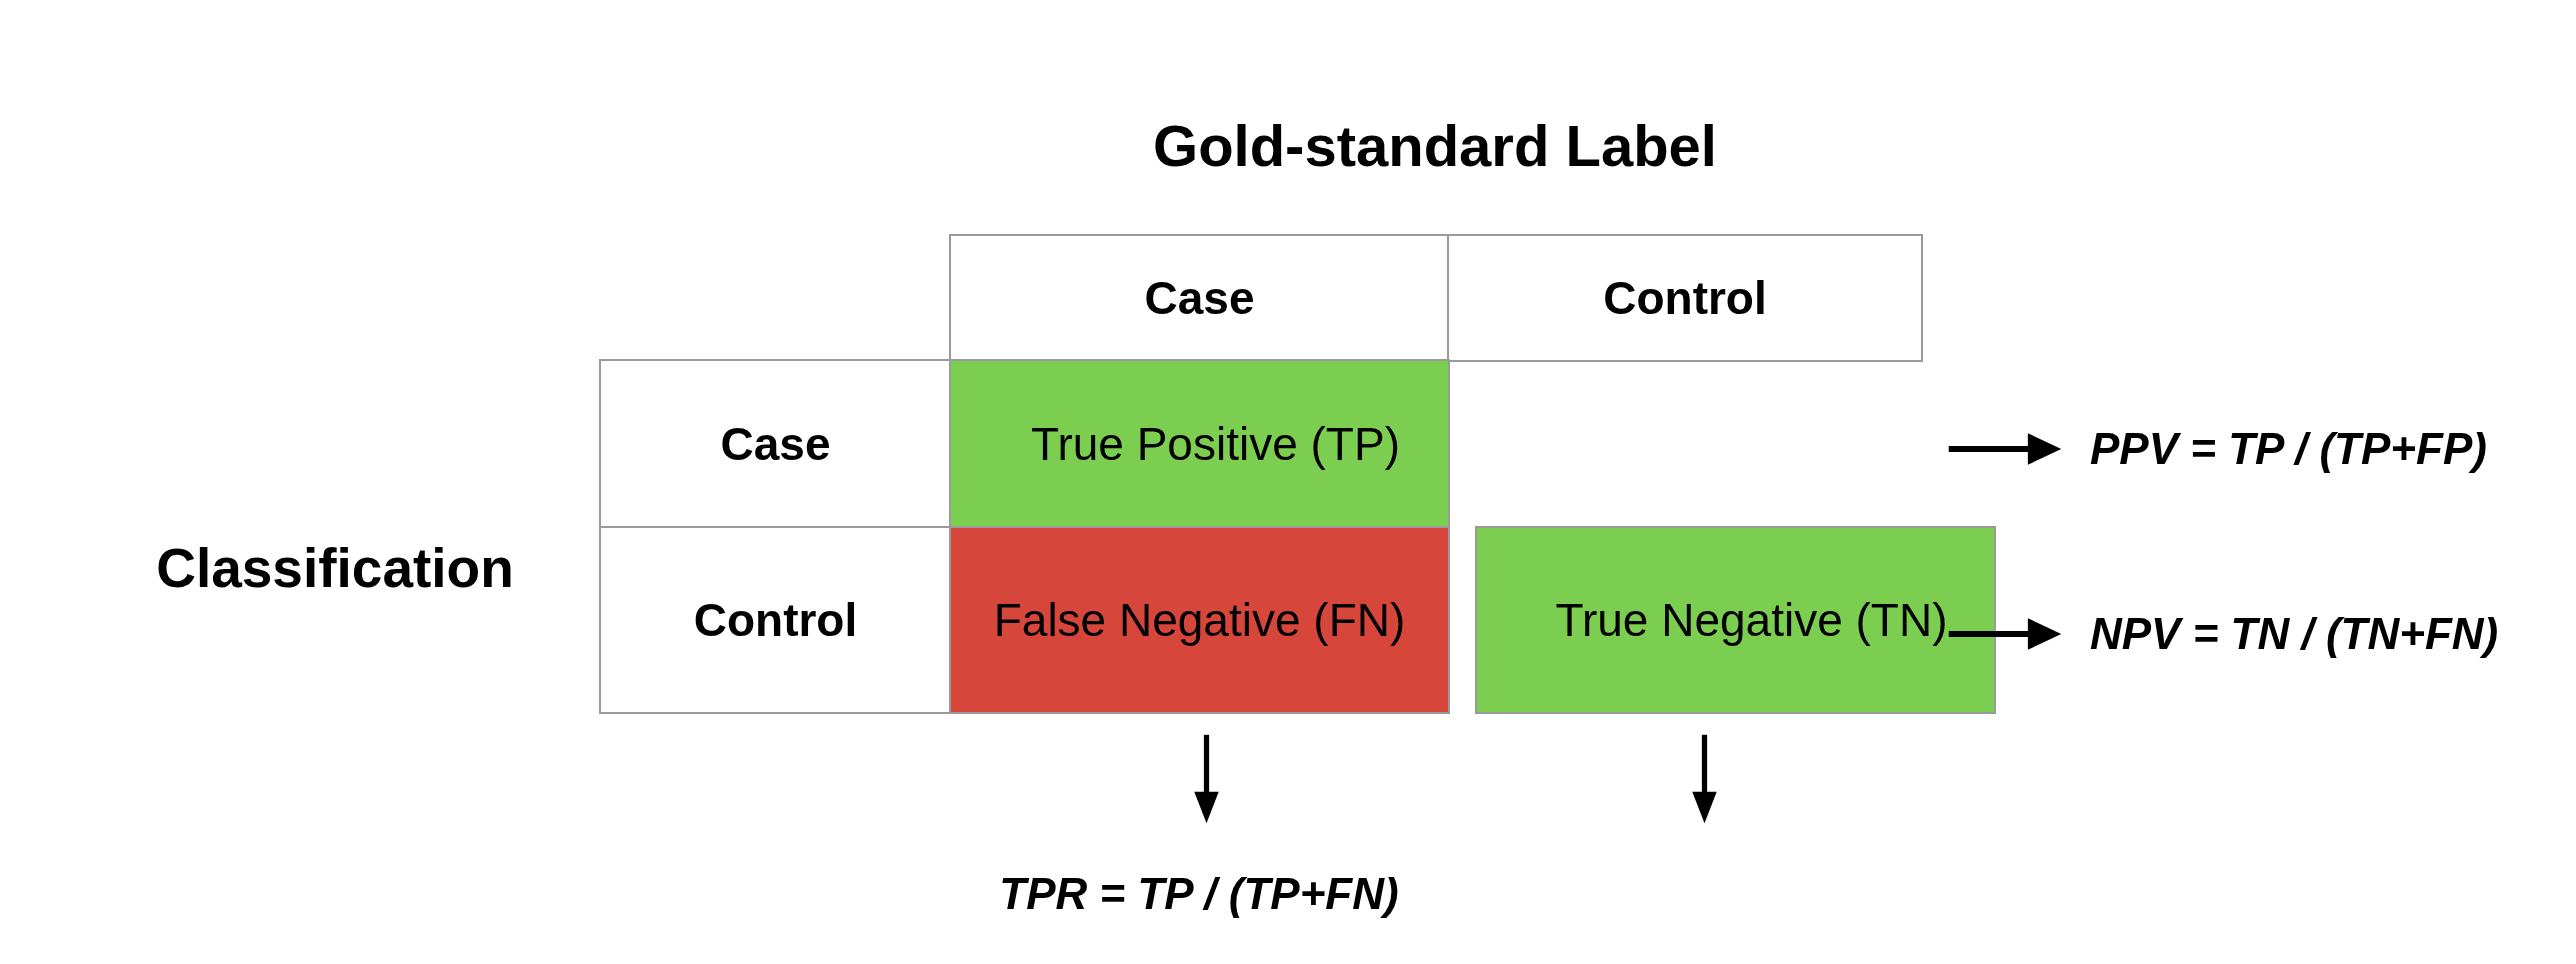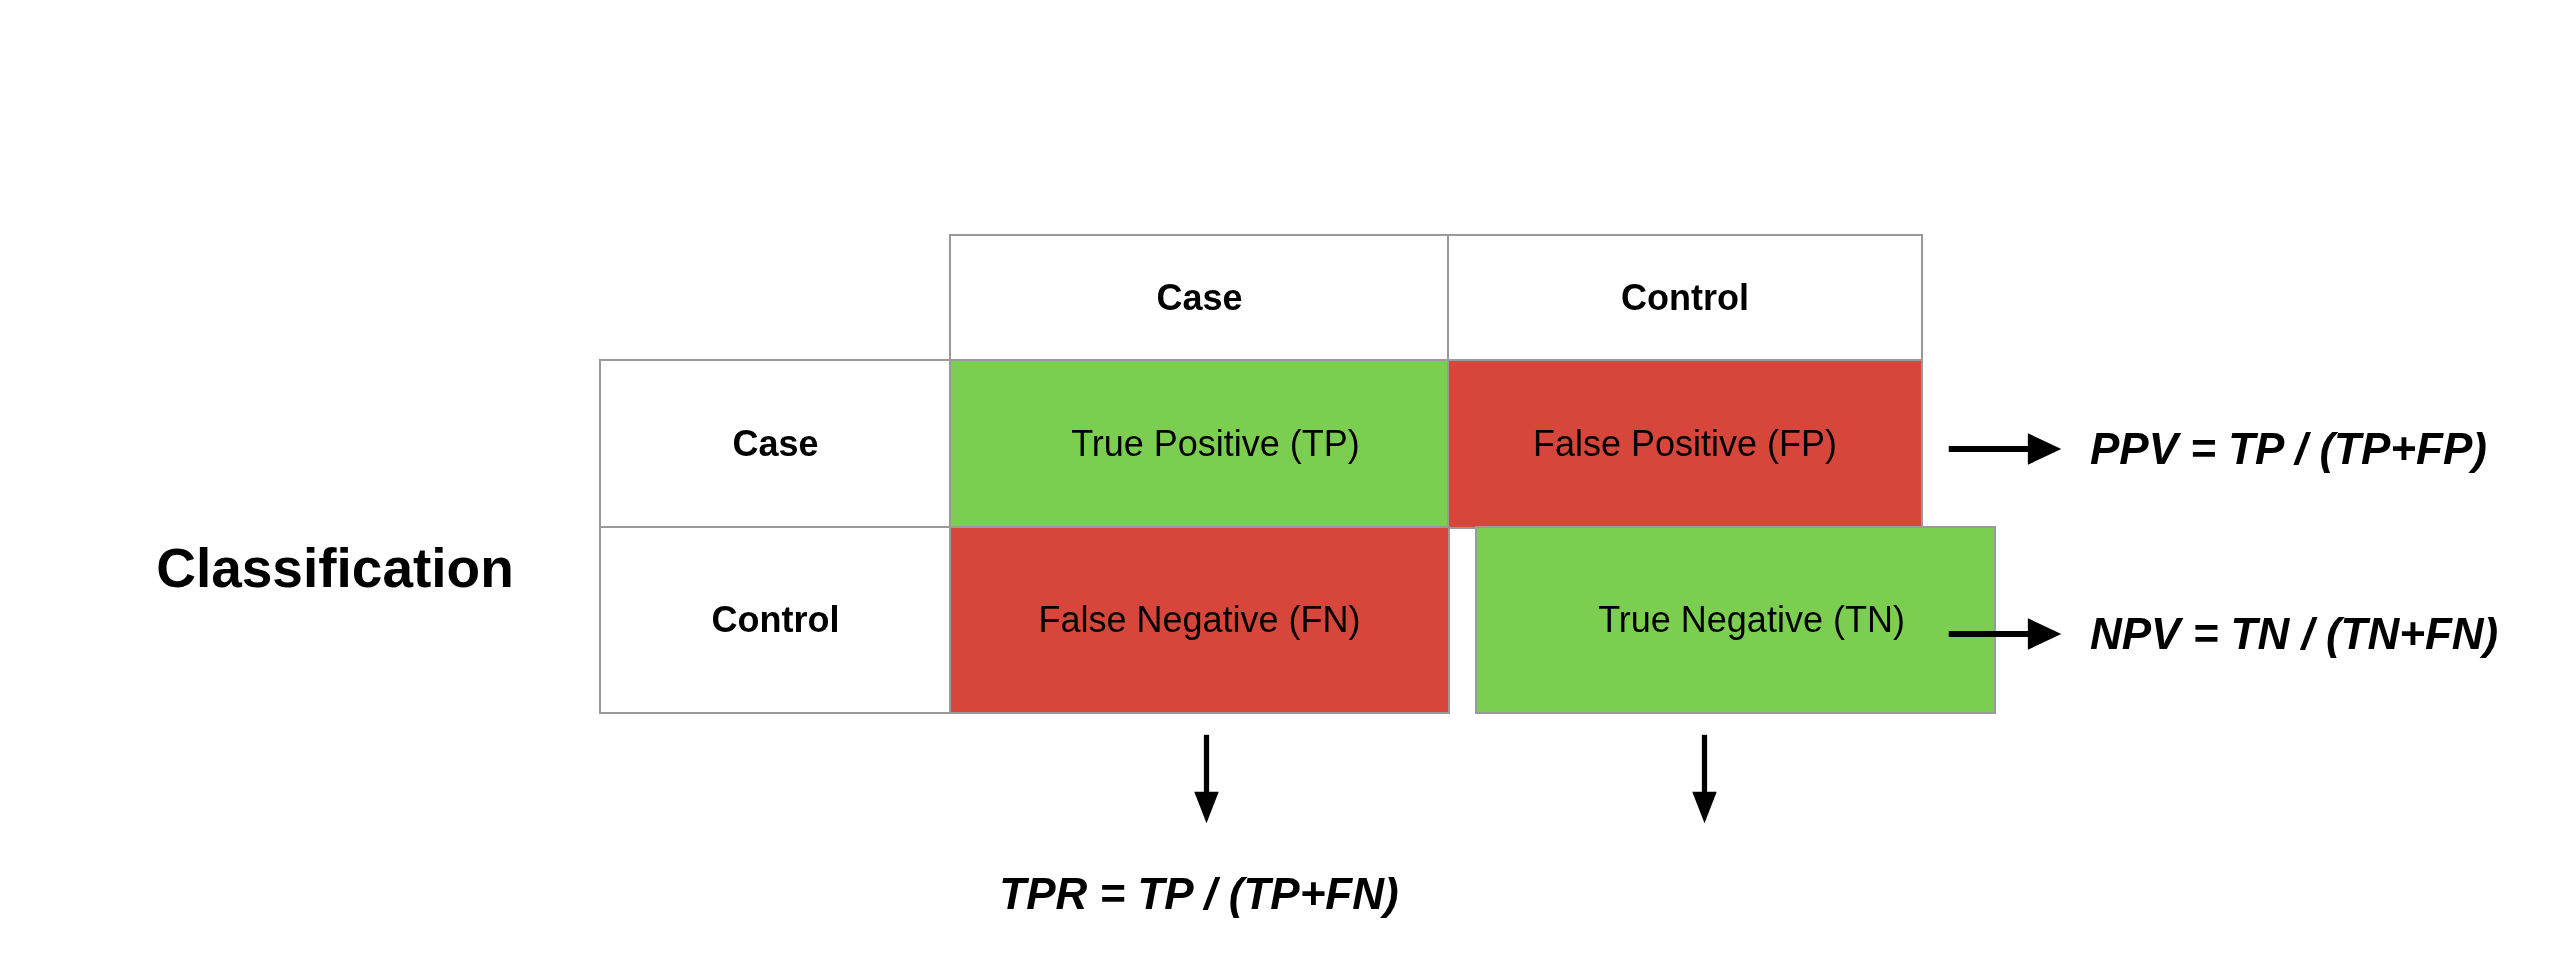--- a/index.html
+++ b/index.html
@@ -41,21 +41,21 @@
     white-space: nowrap;
   }
 
   .cell {
     position: absolute;
     border: 2.6px solid var(--grid-border);
     background: #FFFFFF;
     display: flex;
     align-items: center;
     justify-content: center;
-    font-size: 36px;
+    font-size: 46px;
     white-space: nowrap;
     text-align: right;
   }
   .cell.hdr { font-weight: bold; }
   .cell[data-tone="good"] { background: var(--correct-green); padding-left: 32px; }
   .cell[data-tone="bad"]  { background: var(--incorrect-red); }
 
   
   .hdr-col1 { left: 949px; top: 234px; width: 501px; height: 128px; }
   .hdr-col2 { left: 1447px; top: 234px; width: 476px; height: 128px; }
@@ -87,20 +87,21 @@
   .formula.fpr { left: 1746px; top: 894px; transform: translate(-50%, -50%); }
 
   .arrow-stroke { stroke: #000000; }
   .arrow-fill   { fill: #000000; }
 </style>
 </head>
 <body>
 
 <div class="canvas">
 
+  <div class="figure-title">Gold-standard Label</div>
 
   <div class="axis-left">
     <div>Classification</div>
   </div>
 
   <div class="cell hdr hdr-col1">
     <span>Case</span>
   </div>
   <div class="cell hdr hdr-col2">
     <span>Control</span>
@@ -108,23 +109,20 @@
 
   <div class="cell hdr rl-row1">
     <span>Case</span>
   </div>
   <div class="cell hdr rl-row2">
     <span>Control</span>
   </div>
 
   <div class="cell c-tp" data-tone="good">
     <span>True Positive (TP)</span>
-  </div>
-  <div class="cell c-fp" data-tone="bad">
-    <span>False Positive (FP)</span>
   </div>
   <div class="cell c-fn" data-tone="bad">
     <span>False Negative (FN)</span>
   </div>
   <div class="cell c-tn" data-tone="good">
     <span>True Negative (TN)</span>
   </div>
 
   <svg class="arrow-right ppv" viewBox="0 0 132 50" aria-hidden="true">
     <line class="arrow-stroke" x1="2" y1="25" x2="95" y2="25" stroke-width="7"></line>

